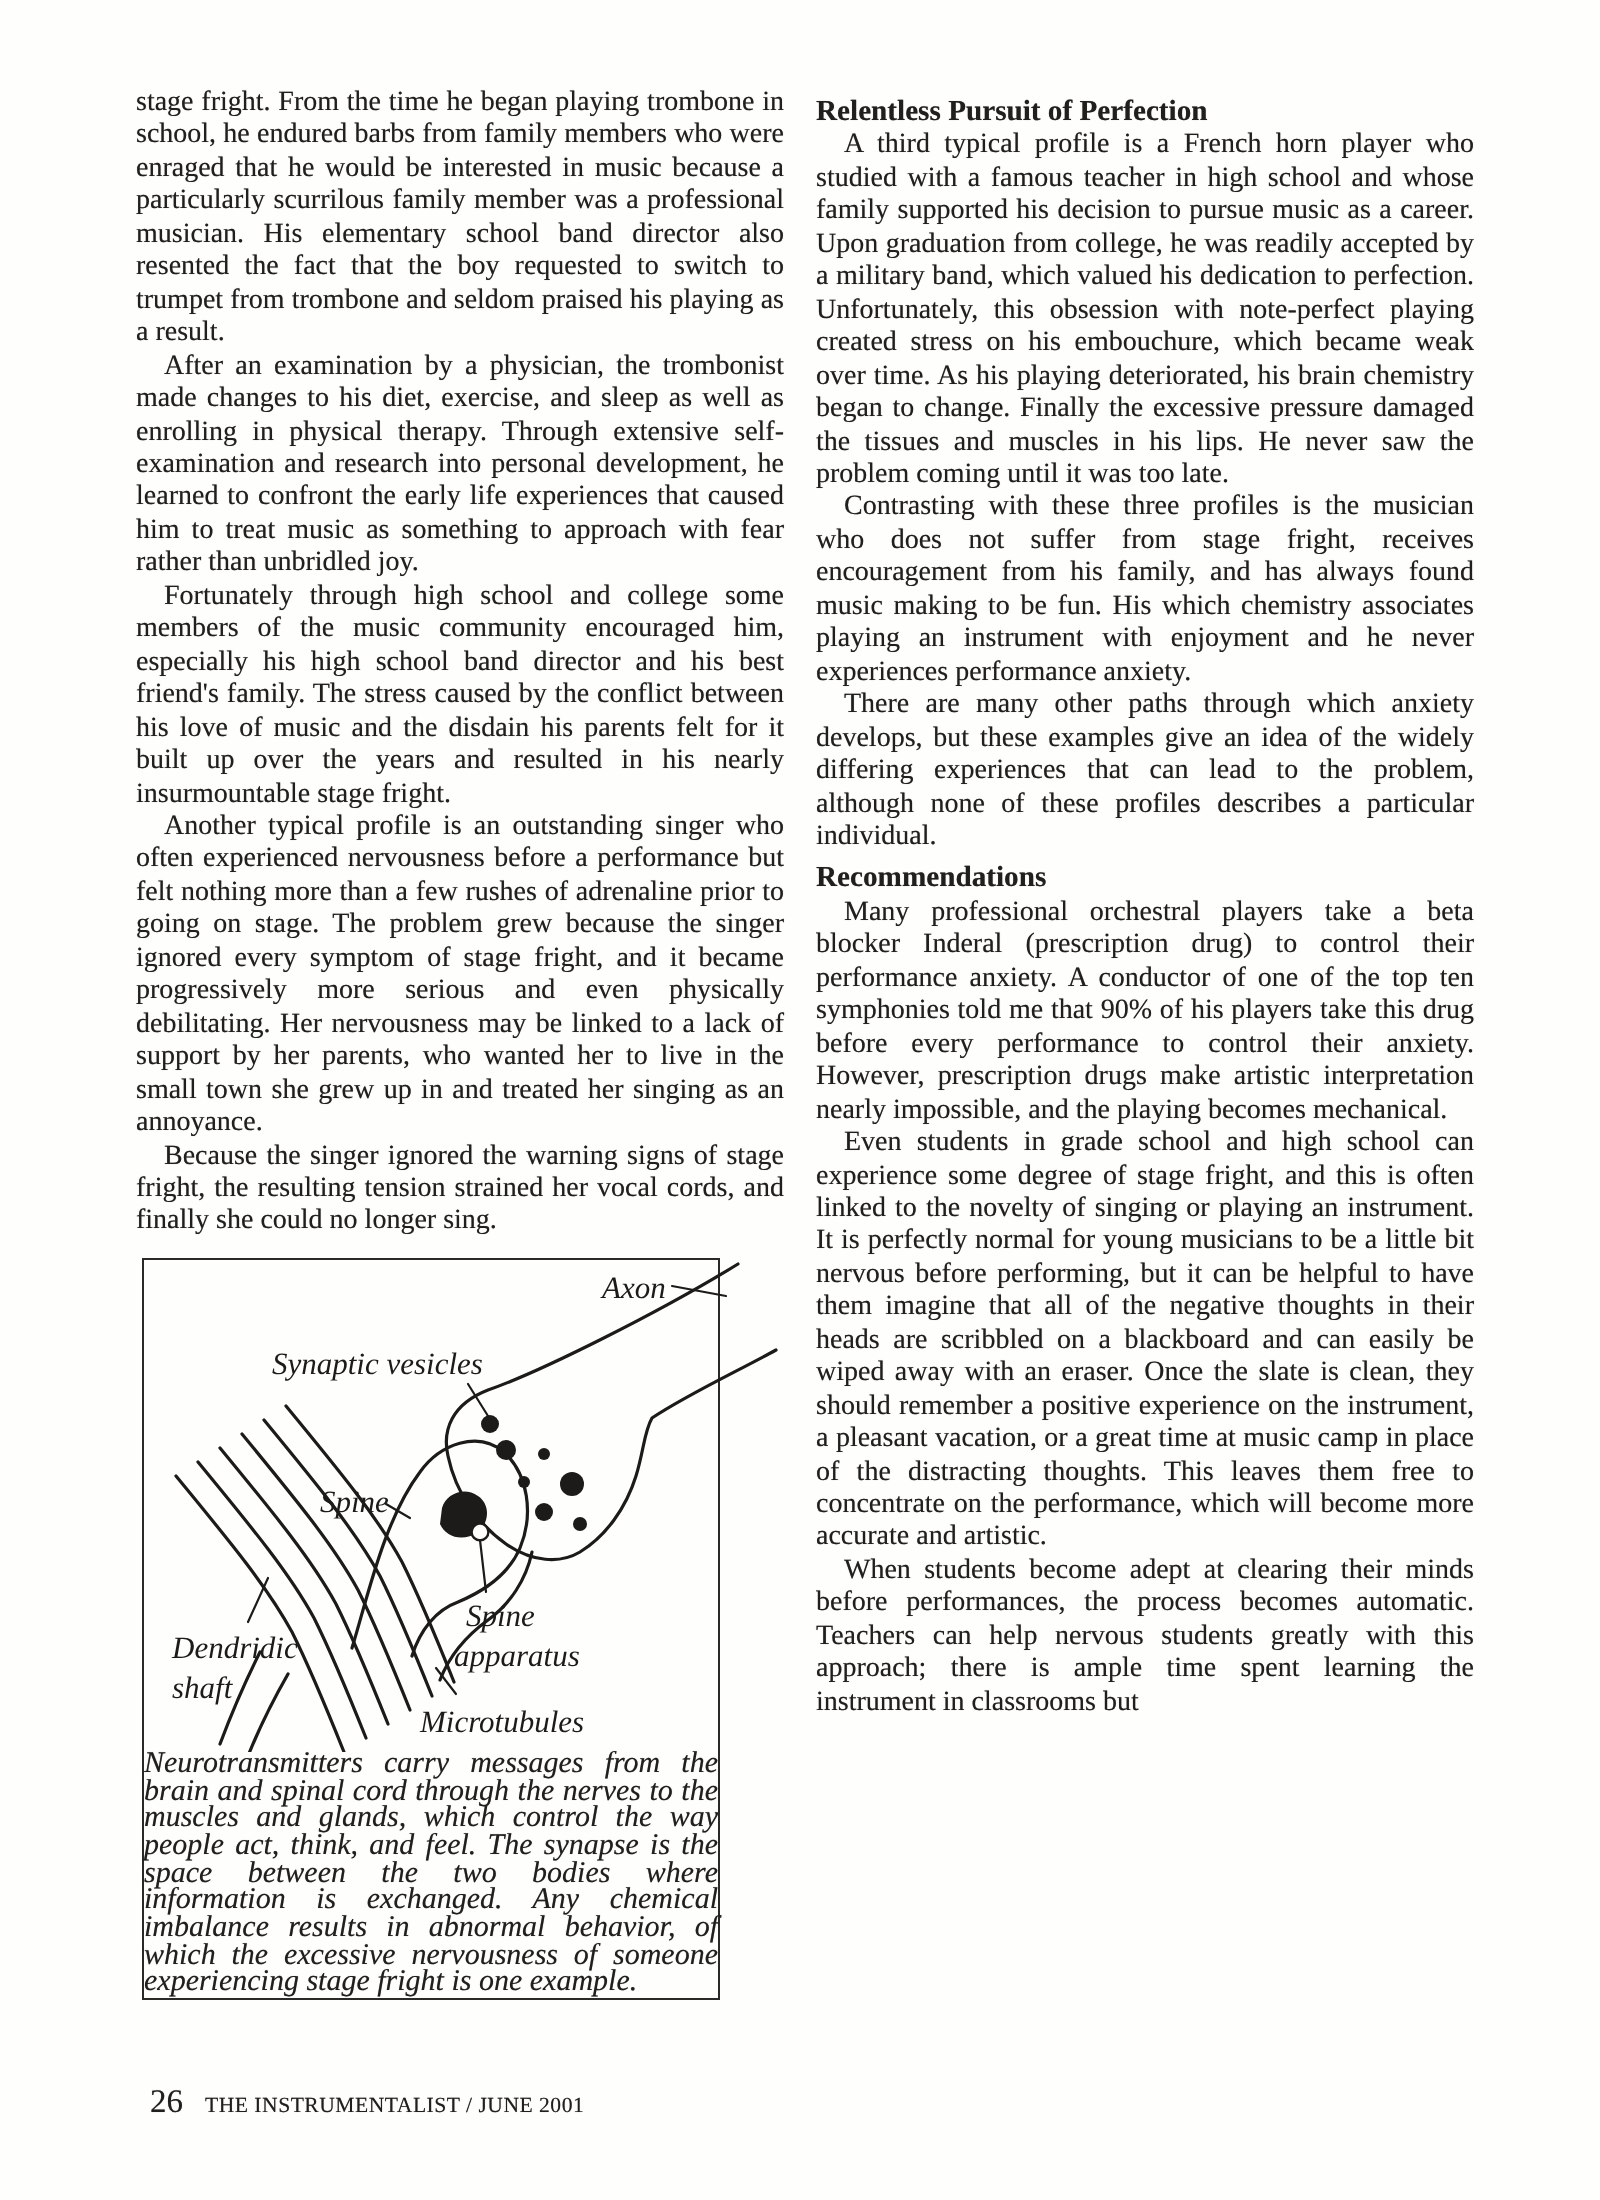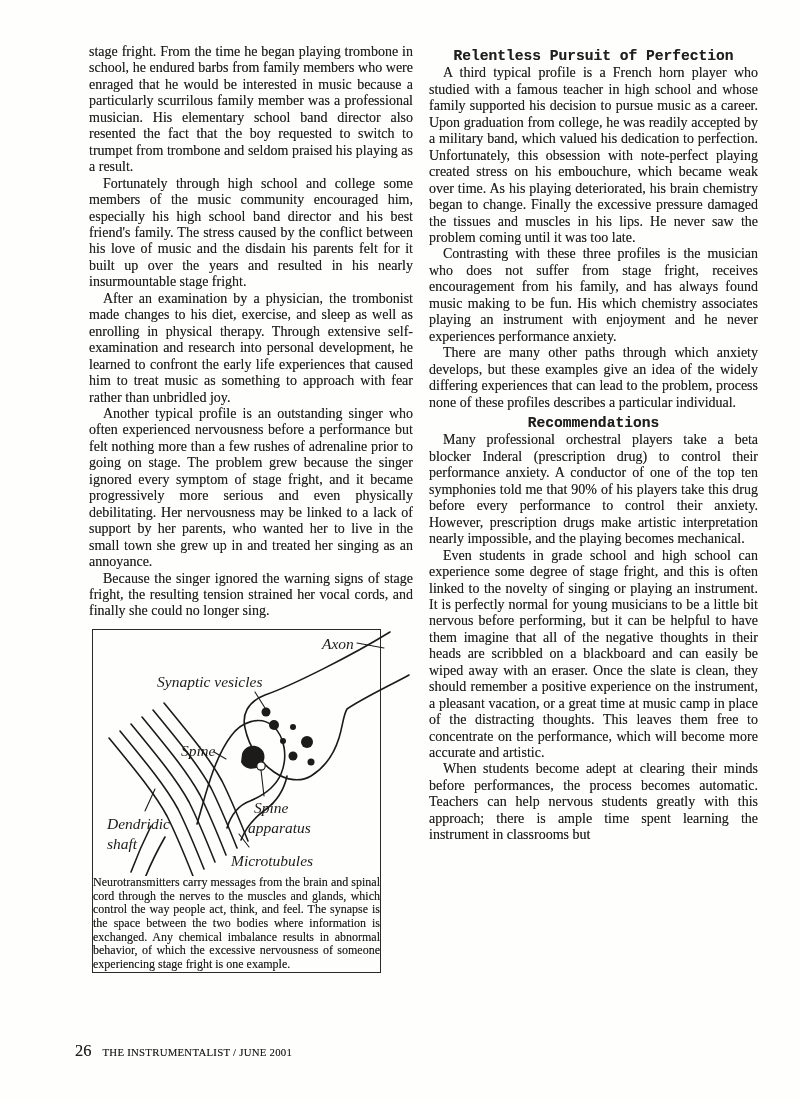--- a/index.html
+++ b/index.html
@@ -2,34 +2,34 @@
 <html><head>
 <meta charset="utf-8">
 <style>
   html,body { margin:0; padding:0; background:#e8e8e6; }
   .page {
     position:relative; width:800px; height:1100px; margin:0 auto;
     background:#fefefd; overflow:hidden;
     font-family:"Liberation Serif", serif; color:#211f1c;
     text-shadow:0 0 .35px rgba(33,31,28,.55);
   }
-  .col { position:absolute; top:44px; text-align:justify; font-size:14px; line-height:16.45px;margin-left:21px; }
+  .col { position:absolute; top:44px; text-align:justify; font-size:14px; line-height:16.45px; }
   .col-left  { left:68px;  width:324px; }
   .col-right { left:408px; width:329px; }
   .col p { margin:0; }
   p.indent { text-indent:14px; }
-  h3.subhead { font-size:14.6px; font-weight:bold; margin:4px 0 1px 0; text-align:center;font-family:Liberation Mono, monospace; }
+  h3.subhead { font-size:14.6px; font-weight:bold; margin:4px 0 1px 0; text-align:left; }
 
   .figure-box {
     box-sizing:border-box; width:289px; margin:9px 0 0 3px;
     border:1.6px solid #2b2926; background:#fefefd;
   }
   .figure-box svg { display:block; width:318px; height:246px; margin:0 auto; }
   .fig-caption {
-    font-size:12px; line-height:13.7px;
+    font-style:italic; font-size:15px; line-height:13.7px;
     margin:2px 10px 9px 10px; text-align:justify;
   }
   svg text {
     font-family:"Liberation Serif", serif; font-style:italic;
     font-size:15.5px; fill:#1d1b19; text-shadow:none;
   }
   .stroke  { fill:none; stroke:#1d1b19; stroke-width:1.6; stroke-linecap:round; }
   .stroke-thin { fill:none; stroke:#1d1b19; stroke-width:1.1; stroke-linecap:round; }
 
   .footer { position:absolute; left:75px; top:1041px; }
@@ -37,22 +37,22 @@
   .footer .journal { font-size:10.8px; letter-spacing:.25px; margin-left:11px; }
 </style>
 </head>
 <body>
 
 <div class="page">
 
   <div class="col col-left">
     <div>
         <p class="noindent">stage fright. From the time he began playing trombone in school, he endured barbs from family members who were enraged that he would be interested in music because a particularly scurrilous family member was a professional musician. His elementary school band director also resented the fact that the boy requested to switch to trumpet from trombone and seldom praised his playing as a result.</p>
+        <p class="indent">After an examination by a physician, the trombonist made changes to his diet, exercise, and sleep as well as enrolling in physical therapy. Through extensive self-examination and research into personal development, he learned to confront the early life experiences that caused him to treat music as something to approach with fear rather than unbridled joy.</p>
         <p class="indent">Fortunately through high school and college some members of the music community encouraged him, especially his high school band director and his best friend's family. The stress caused by the conflict between his love of music and the disdain his parents felt for it built up over the years and resulted in his nearly insurmountable stage fright.</p>
-        <p class="indent">After an examination by a physician, the trombonist made changes to his diet, exercise, and sleep as well as enrolling in physical therapy. Through extensive self-examination and research into personal development, he learned to confront the early life experiences that caused him to treat music as something to approach with fear rather than unbridled joy.</p>
         <p class="indent">Another typical profile is an outstanding singer who often experienced nervousness before a performance but felt nothing more than a few rushes of adrenaline prior to going on stage. The problem grew because the singer ignored every symptom of stage fright, and it became progressively more serious and even physically debilitating. Her nervousness may be linked to a lack of support by her parents, who wanted her to live in the small town she grew up in and treated her singing as an annoyance.</p>
         <p class="indent">Because the singer ignored the warning signs of stage fright, the resulting tension strained her vocal cords, and finally she could no longer sing.</p>
       </div>
 
     <div class="figure-box">
       <svg viewBox="0 0 318 246">
 
         <path class="stroke" d="M 297 2 C 258 26 198 56 172 65 C 154 72 149 85 152 98 C 156 117 167 132 181 142 C 194 151 208 152 218 146 C 231 138 241 124 246 108 C 250 95 250 86 254 79 C 272 67 298 55 316 45"></path>
 
         <g id="vesicles">
@@ -100,21 +100,21 @@
       </svg>
       <p class="fig-caption">Neurotransmitters carry messages from the brain and spinal cord through the nerves to the muscles and glands, which control the way people act, think, and feel. The synapse is the space between the two bodies where information is exchanged. Any chemical imbalance results in abnormal behavior, of which the excessive nervousness of someone experiencing stage fright is one example.</p>
     </div>
   </div>
 
   <div class="col col-right">
     <div>
         <h3 class="subhead">Relentless Pursuit of Perfection</h3>
         <p class="indent">A third typical profile is a French horn player who studied with a famous teacher in high school and whose family supported his decision to pursue music as a career. Upon graduation from college, he was readily accepted by a military band, which valued his dedication to perfection. Unfortunately, this obsession with note-perfect playing created stress on his embouchure, which became weak over time. As his playing deteriorated, his brain chemistry began to change. Finally the excessive pressure damaged the tissues and muscles in his lips. He never saw the problem coming until it was too late.</p>
         <p class="indent">Contrasting with these three profiles is the musician who does not suffer from stage fright, receives encouragement from his family, and has always found music making to be fun. His which chemistry associates playing an instrument with enjoyment and he never experiences performance anxiety.</p>
-        <p class="indent">There are many other paths through which anxiety develops, but these examples give an idea of the widely differing experiences that can lead to the problem, process none of these profiles describes a particular individual.</p>
+        <p class="indent">There are many other paths through which anxiety develops, but these examples give an idea of the widely differing experiences that can lead to the problem, although none of these profiles describes a particular individual.</p>
         <h3 class="subhead">Recommendations</h3>
         <p class="indent">Many professional orchestral players take a beta blocker Inderal (prescription drug) to control their performance anxiety. A conductor of one of the top ten symphonies told me that 90% of his players take this drug before every performance to control their anxiety. However, prescription drugs make artistic interpretation nearly impossible, and the playing becomes mechanical.</p>
         <p class="indent">Even students in grade school and high school can experience some degree of stage fright, and this is often linked to the novelty of singing or playing an instrument. It is perfectly normal for young musicians to be a little bit nervous before performing, but it can be helpful to have them imagine that all of the negative thoughts in their heads are scribbled on a blackboard and can easily be wiped away with an eraser. Once the slate is clean, they should remember a positive experience on the instrument, a pleasant vacation, or a great time at music camp in place of the distracting thoughts. This leaves them free to concentrate on the performance, which will become more accurate and artistic.</p>
         <p class="indent">When students become adept at clearing their minds before performances, the process becomes automatic. Teachers can help nervous students greatly with this approach; there is ample time spent learning the instrument in classrooms but</p>
       </div>
   </div>
 
   <div class="footer">
     <span class="num">26</span><span class="journal">THE INSTRUMENTALIST / JUNE 2001</span>
   </div>

